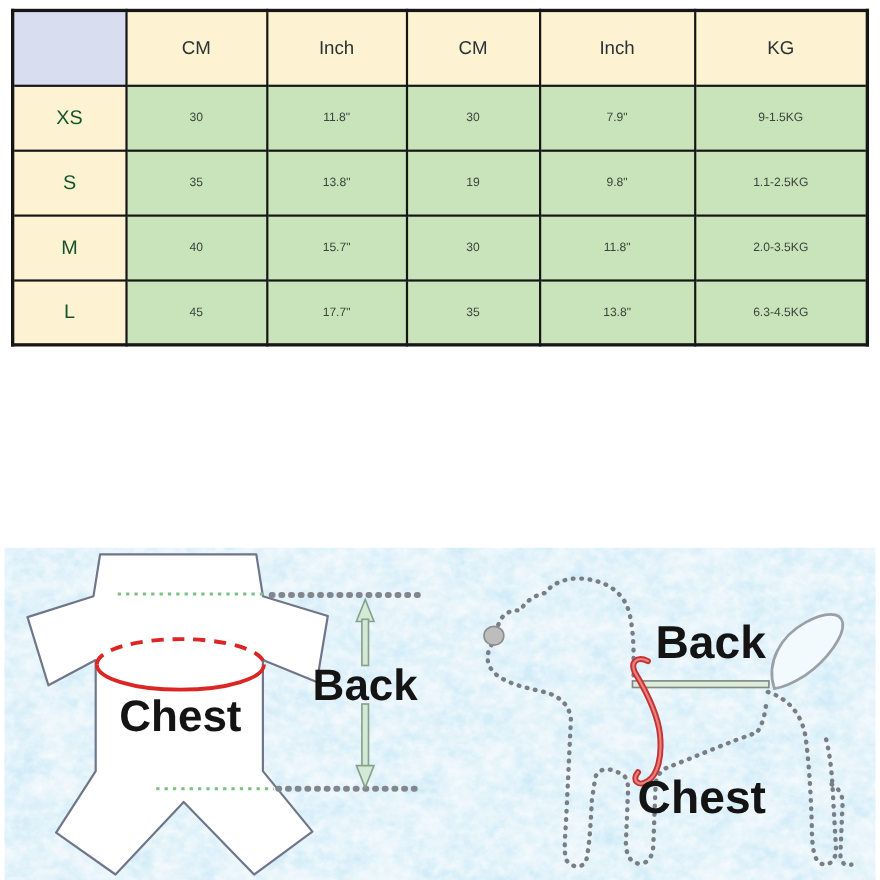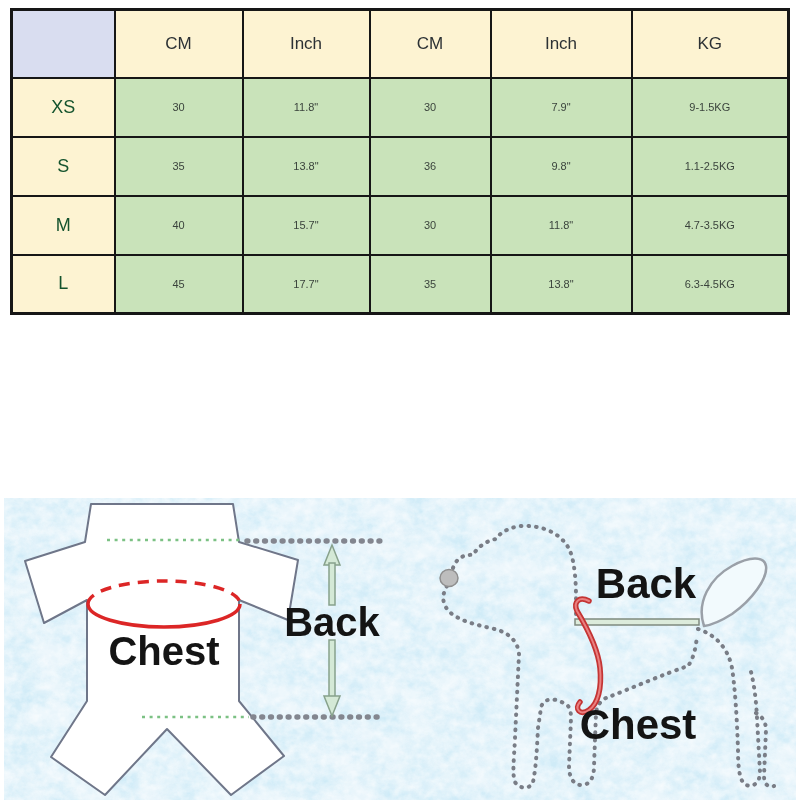--- a/index.html
+++ b/index.html
@@ -48,31 +48,31 @@
         <td class="green val">30</td>
         <td class="green val">11.8"</td>
         <td class="green val">30</td>
         <td class="green val">7.9"</td>
         <td class="green val">9-1.5KG</td>
       </tr>
       <tr class="dr">
         <td class="cream sizecell">S</td>
         <td class="green val">35</td>
         <td class="green val">13.8"</td>
-        <td class="green val">36</td>
+        <td class="green val">19</td>
         <td class="green val">9.8"</td>
         <td class="green val">1.1-2.5KG</td>
       </tr>
       <tr class="dr">
         <td class="cream sizecell">M</td>
         <td class="green val">40</td>
         <td class="green val">15.7"</td>
         <td class="green val">30</td>
         <td class="green val">11.8"</td>
-        <td class="green val">4.7-3.5KG</td>
+        <td class="green val">2.0-3.5KG</td>
       </tr>
       <tr class="dr">
         <td class="cream sizecell">L</td>
         <td class="green val">45</td>
         <td class="green val">17.7"</td>
         <td class="green val">35</td>
         <td class="green val">13.8"</td>
         <td class="green val">6.3-4.5KG</td>
       </tr>
     </tbody>

